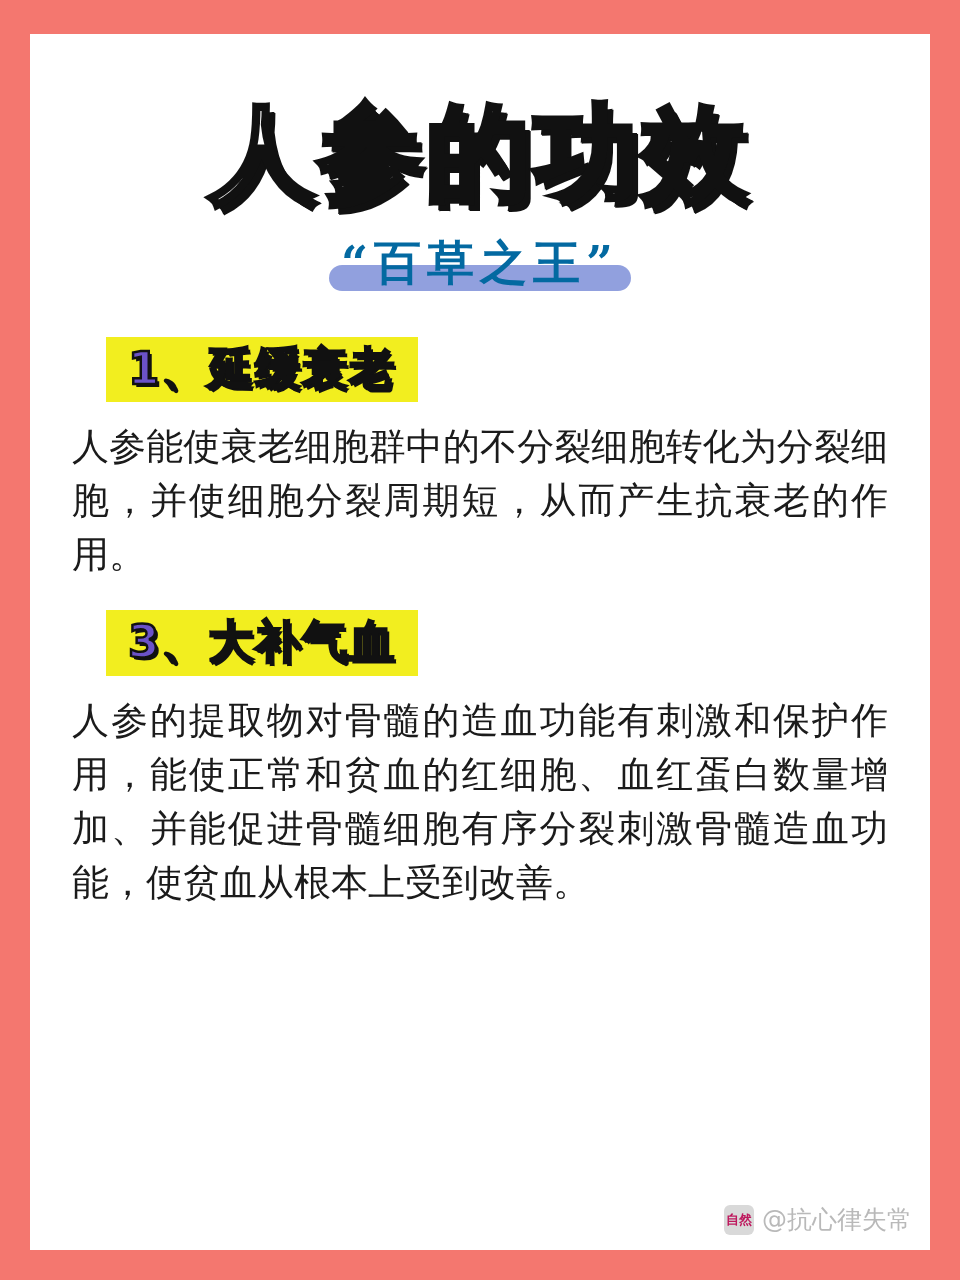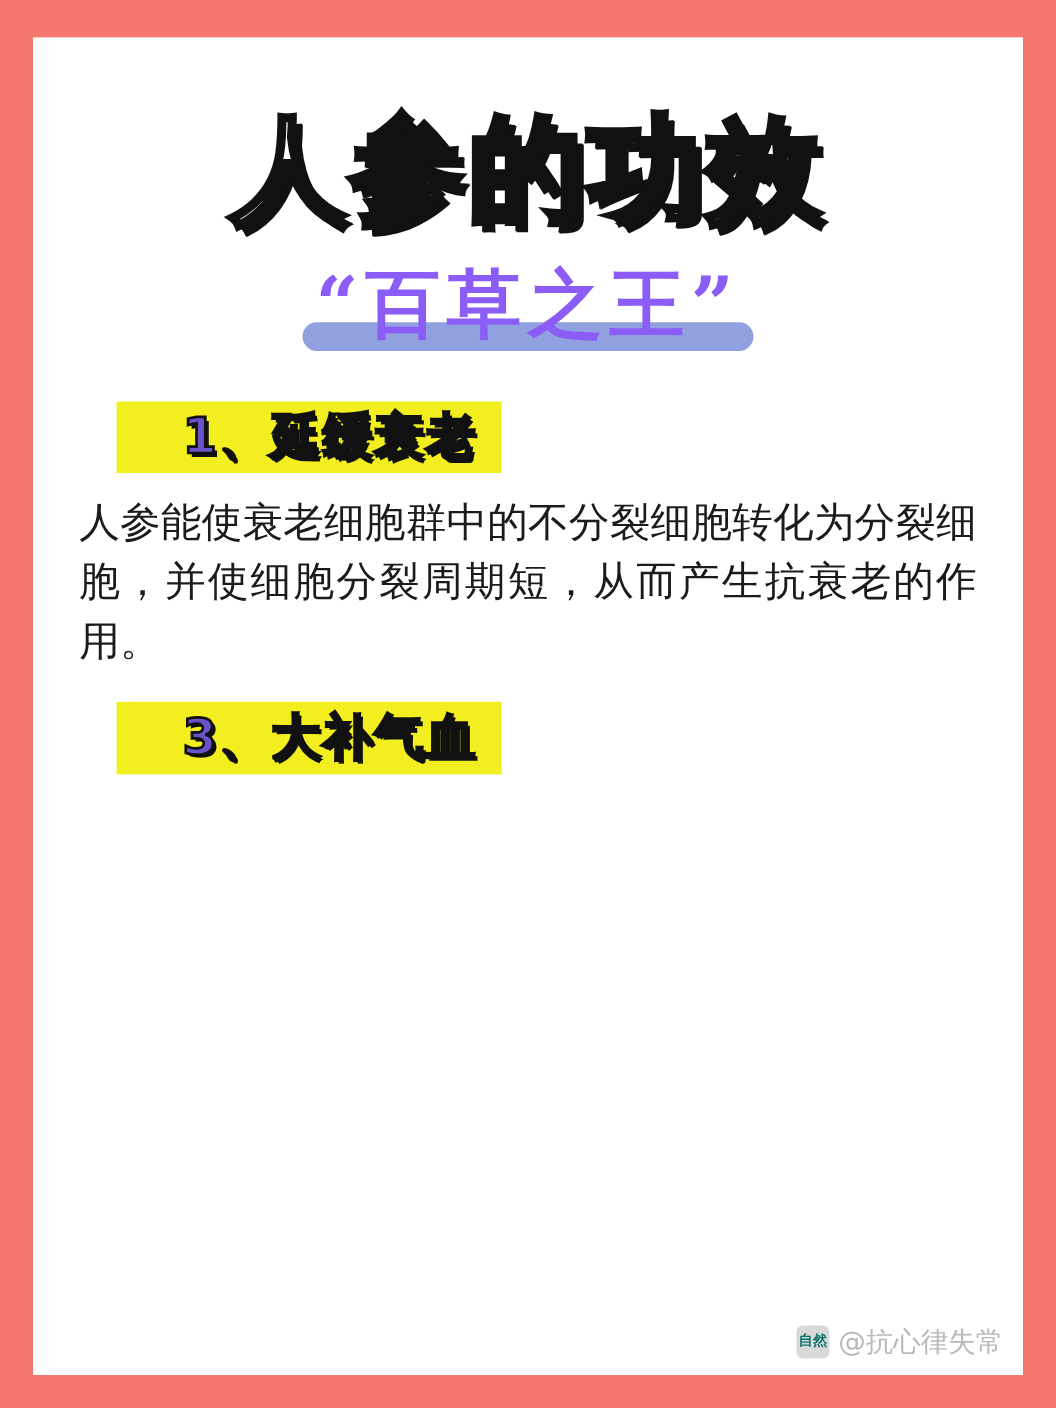--- a/index.html
+++ b/index.html
@@ -63,23 +63,23 @@
     right: -12px;
     bottom: 4px;
     height: 26px;
     background: #8b9bdc;
     border-radius: 14px;
     opacity: 0.95;
   }
   .sub-title {
     position: relative;
     font-family: "DejaVu Serif", serif;
-    font-size: 68px;
+    font-size: 47px;
     font-weight: bold;
-    color: #8b5cf6;
+    color: #0369a1;
     letter-spacing: 6px;
     white-space: nowrap;
   }
 
   
   .section {
     margin-top: 34px;
   }
   .heading {
     display: inline-block;
@@ -90,21 +90,20 @@
   .heading-text {
     font-family: "DejaVu Sans", sans-serif;
     font-weight: bold;
     font-size: 45px;
     line-height: 1.05;
     letter-spacing: 2px;
     color: #6b52c8;
     -webkit-text-stroke: 2.5px #111111;
     text-shadow: 3px 3px 0 #111111;
     white-space: nowrap;
-    margin-left: 38px;
   }
 
   .body-text {
     font-family: "DejaVu Serif", serif;
     font-size: 37px;
     line-height: 1.46;
     color: #1b1b1b;
     margin: 18px 8px 0 8px;
     text-align: justify;
   }
@@ -128,21 +127,21 @@
     gap: 8px;
     color: #b9b9b9;
     font-size: 25px;
     font-family: "DejaVu Sans", sans-serif;
   }
   .wm-logo {
     width: 30px;
     height: 30px;
     border-radius: 6px;
     background: #d9d9d9;
-    color: #0f766e;
+    color: #be185d;
     font-size: 13px;
     line-height: 30px;
     text-align: center;
     font-weight: bold;
   }
 </style>
 </head>
 <body>
 
 <div class="poster">
@@ -162,20 +161,21 @@
         <span class="heading-text">1、延缓衰老</span>
       </div>
       <p class="body-text">人参能使衰老细胞群中的不分裂细胞转化为分裂细胞，并使细胞分裂周期短，从而产生抗衰老的作用。</p>
     </div>
 
 
     <div class="section section-3">
       <div class="heading">
         <span class="heading-text">3、大补气血</span>
       </div>
+      <p class="body-text">人参的提取物对骨髓的造血功能有刺激和保护作用，能使正常和贫血的红细胞、血红蛋白数量增加、并能促进骨髓细胞有序分裂刺激骨髓造血功能，使贫血从根本上受到改善。</p>
     </div>
 
     <div class="watermark">
       <span class="wm-logo">自然</span>
       <span>@抗心律失常</span>
     </div>
 
   </div>
 </div>
 

